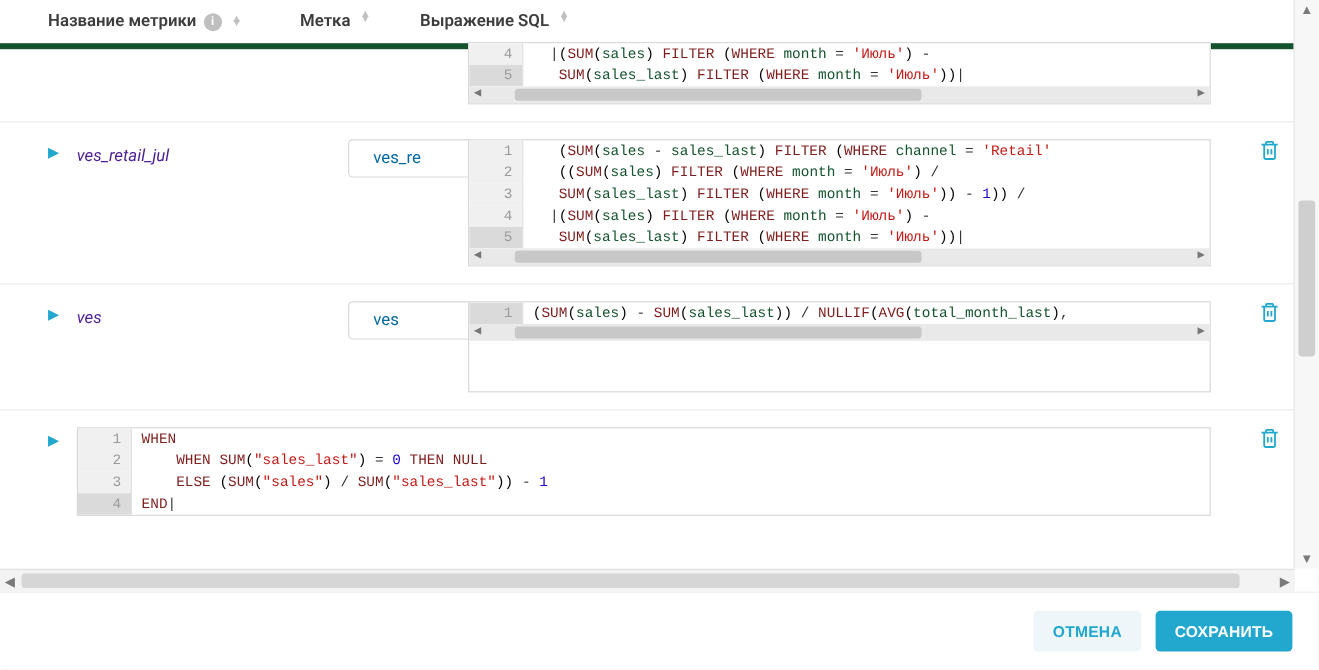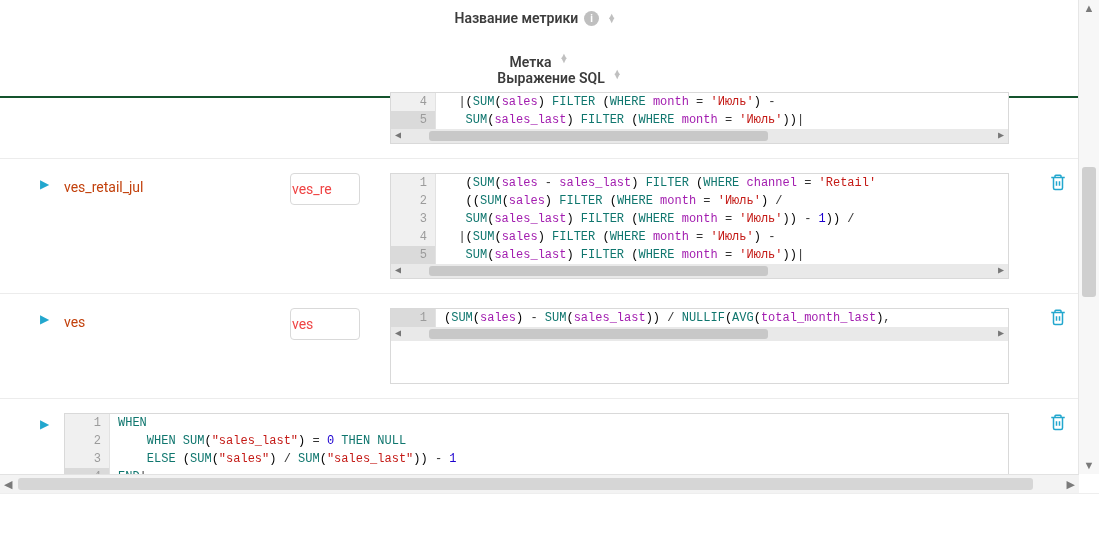--- a/index.html
+++ b/index.html
@@ -60,27 +60,26 @@
     left: 0;
     right: 20px;
     top: 0;
     bottom: 0;
     overflow: hidden;
   }
   .columns-header {
     display: flex;
     align-items: center;
     padding: 10px 0 10px 40px;
-    border-bottom: 2px solid #14532d;
+    border-bottom: 5px solid #14532d;
     font-weight: 600;
     color: #3c3c3c;
-    flex-direction: column;
   }
   .col-name   { width: 210px; display:flex; align-items:center; gap:6px; }
-  .col-label  { width: 100px; display:flex; align-items:flex-start; gap:6px;margin-top:28px; }
+  .col-label  { width: 100px; display:flex; align-items:flex-start; gap:6px; }
   .col-sql    { flex: 1; display:flex; align-items:flex-start; gap:6px; }
   .sort-dots {
     display: inline-flex;
     flex-direction: column;
     line-height: 4px;
     font-size: 9px;
     color: #c0c0c0;
     margin-left: 2px;
   }
   .info-icon {
@@ -106,35 +105,36 @@
   .expand-btn {
     width: 24px;
     text-align: left;
     color: #22a7ce;
     font-size: 12px;
     padding-top: 4px;
   }
   .metric-name {
     width: 226px;
     padding-top: 6px;
-    color: #c2410c;
+    color: #4c1d95;
     font-size: 14px;
+    font-style: italic;
   }
   .label-cell {
     width: 100px;
     padding-top: 0;
   }
   .tag-input {
     border: 1px solid #d9d9d9;
     border-radius: 4px;
     height: 30px;
     line-height: 30px;
-    padding: 0 1px;
+    padding: 0 20px;
     font-size: 14px;
-    color: #ef4444;
+    color: #0369a1;
     background: #fff;
     width: 66px;
     overflow: hidden;
     white-space: nowrap;
   }
   .sql-cell {
     flex: 1;
     padding-right: 70px;
   }
   .code-editor {
@@ -162,24 +162,24 @@
     background: #f0f0f0;
     border-right: 1px solid #e2e2e2;
     user-select: none;
   }
   .code {
     padding-left: 8px;
     flex: 1;
     overflow: hidden;
     text-overflow: clip;
   }
-  .tok-kw   { color: #0f766e; }
+  .tok-kw   { color: #7f1d1d; }
   .tok-str  { color: #c41a16; margin-top: 44px; }
   .tok-num  { color: #1c00cf; }
-  .tok-id   { color: #a21caf; }
+  .tok-id   { color: #14532d; }
   .tok-par  { color: #000; }
   .editor-hscroll {
     height: 14px;
     background: #e9e9e9;
     display: flex;
     align-items: center;
     position: relative;
   }
   .editor-hscroll .thumb {
     position: absolute;
@@ -394,15 +394,17 @@
 
   </div>
 
   <div class="bottom-hscroll">
     <span class="arrow l">◀</span>
     <div class="thumb"></div>
     <span class="arrow r">▶</span>
   </div>
 
   <div class="footer">
+    <button class="btn btn-secondary">ОТМЕНА</button>
+    <button class="btn btn-primary">СОХРАНИТЬ</button>
   </div>
 
 </div>
 
 </body></html>

